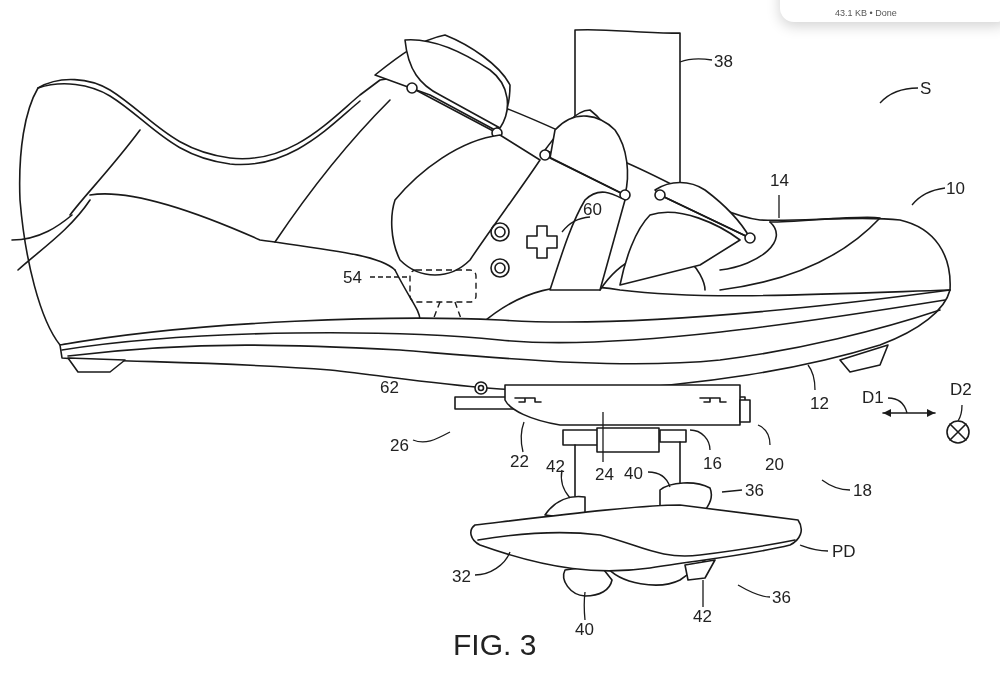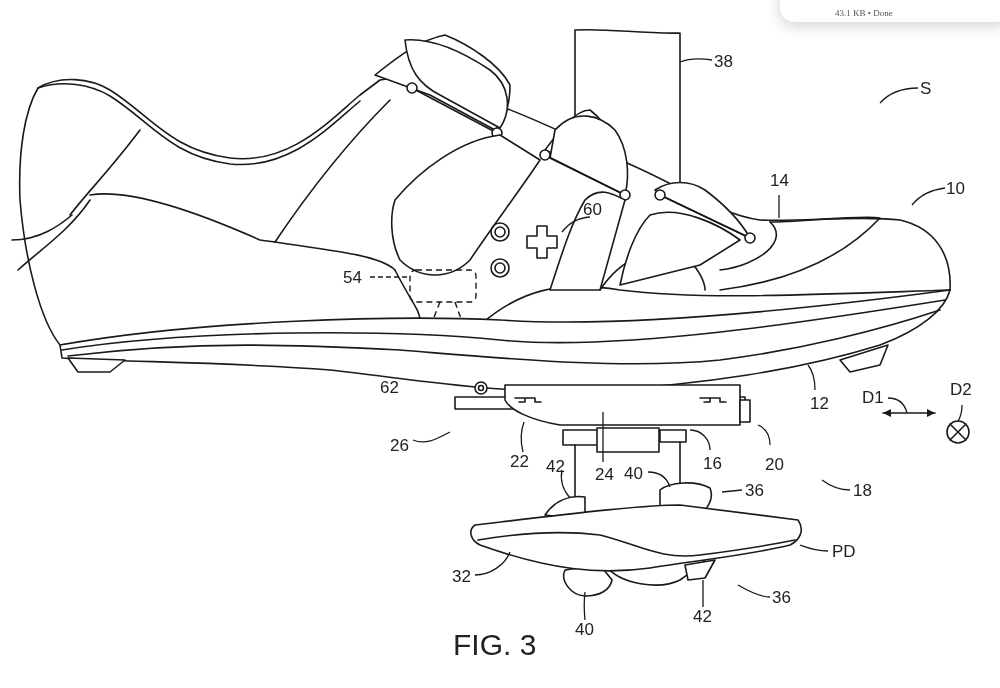--- a/index.html
+++ b/index.html
@@ -5,21 +5,21 @@
   html, body { margin:0; padding:0; background:#ffffff; }
   body { width:1000px; height:688px; position:relative; overflow:hidden; font-family:"Liberation Sans", sans-serif; }
   #stage { position:absolute; left:0; top:0; width:1000px; height:688px; }
   .download-bubble {
     position:absolute; left:780px; top:-30px; width:230px; height:52px;
     background:#ffffff; border-radius:14px;
     box-shadow:0 4px 14px rgba(0,0,0,0.18);
   }
   .download-status {
     position:absolute; left:55px; bottom:4px; font-size:9px; color:#555; white-space:nowrap;
-    font-family:Liberation Serif, serif;
+    font-family:Liberation Sans, sans-serif;
   }
   svg text { font-family:"Liberation Sans", sans-serif; fill:#222; }
   .ln { fill:none; stroke:#1a1a1a; stroke-width:1.6; stroke-linejoin:round; stroke-linecap:round; }
   .fill { fill:#ffffff; stroke:#1a1a1a; stroke-width:1.6; stroke-linejoin:round; }
   .dash { fill:none; stroke:#1a1a1a; stroke-width:1.4; stroke-dasharray:6 4; }
   .lead { fill:none; stroke:#1a1a1a; stroke-width:1.3; }
   .lbl { font-size:17px; }
   .fig { font-size:30px; }
 </style>
 </head>

